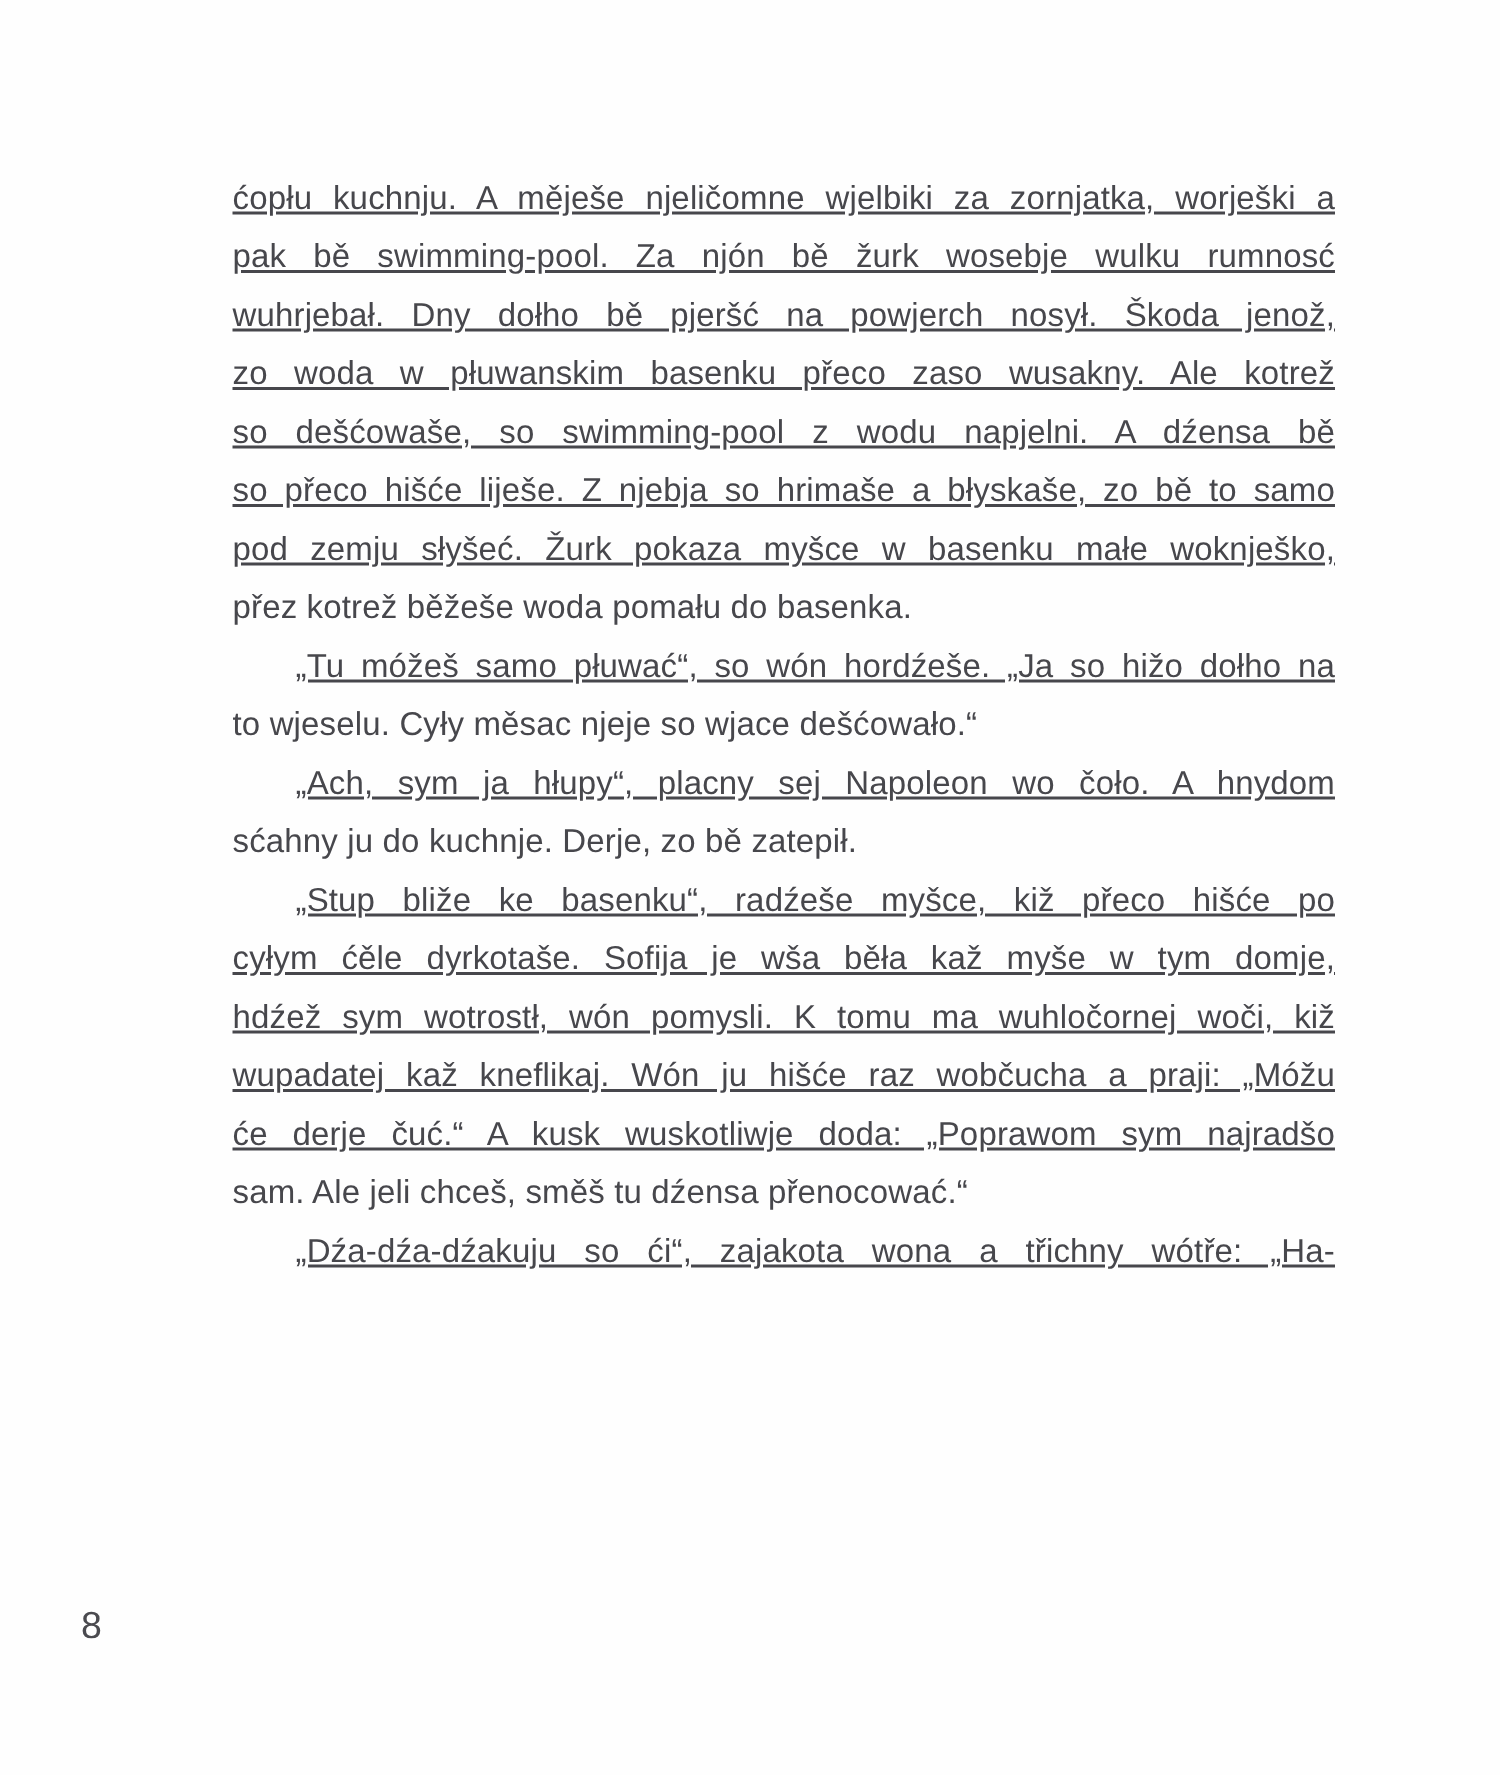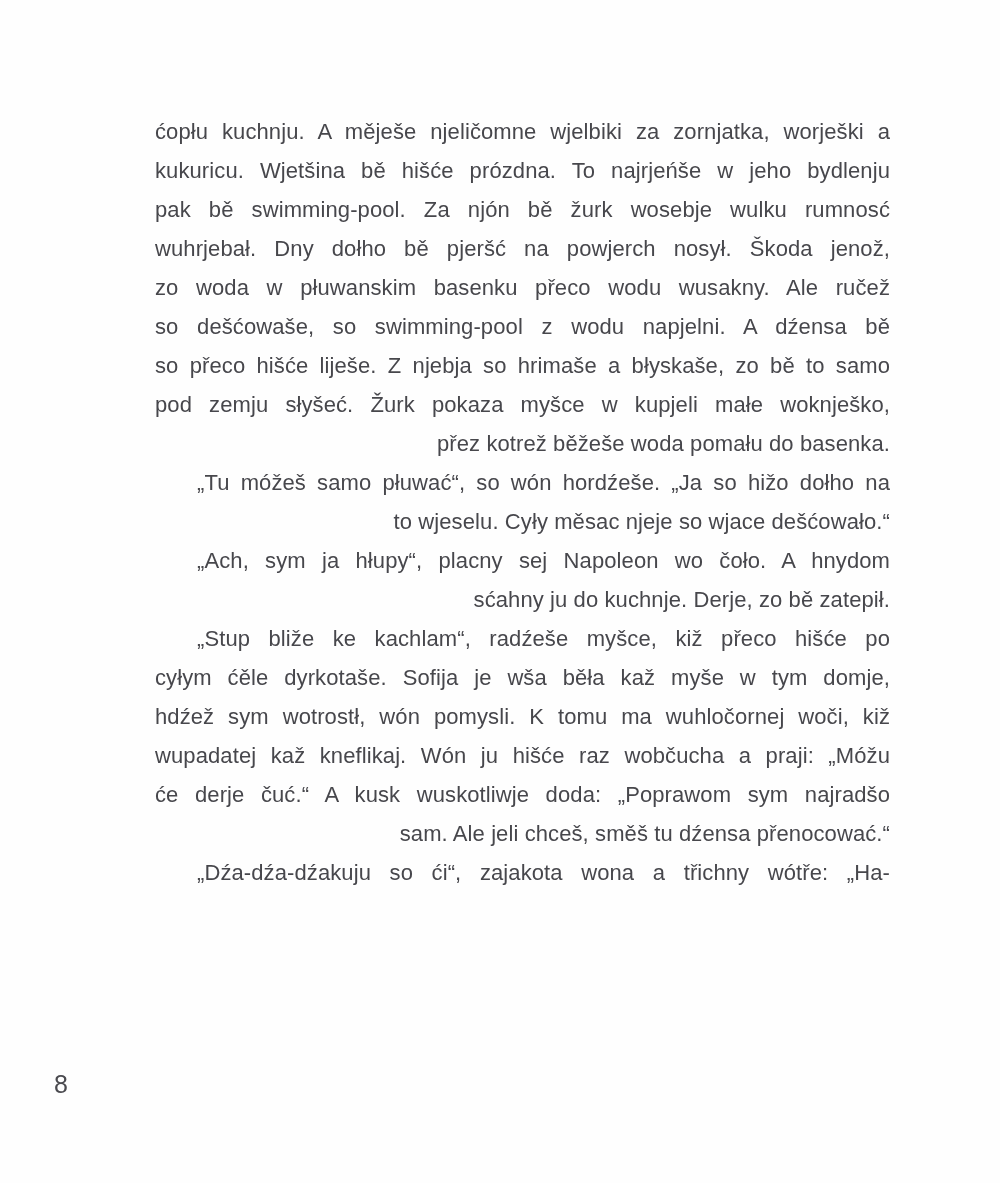--- a/index.html
+++ b/index.html
@@ -26,27 +26,28 @@
     width: 735px;
     color: #47474c;
     font-size: 22px;
     letter-spacing: 0.1px;
   }
   .line {
     height: 39px;
     line-height: 39px;
     white-space: nowrap;
     overflow: visible;
-    text-align: right;
+    text-align: left;
   }
   
   .line.j {
     white-space: normal;
     text-align: justify;
     text-align-last: justify;
+    text-decoration: underline;
   }
   
   .line.in {
     padding-left: 42px;
   }
   .line.in.j {
     padding-left: 0;
     text-indent: 42px;
   }
   .page-number {
@@ -57,33 +58,32 @@
     line-height: 32px;
     color: #4a4a4f;
   }
 </style>
 </head>
 <body>
 
 <div class="page">
   <div class="text-block">
       <div class="line j">ćopłu kuchnju. A měješe njeličomne wjelbiki za zornjatka, worješki a</div>
-      <div class="line j">kukuricu. Wjetšina bě hišće prózdna. To najrjeńše w jeho bydlenju</div>
       <div class="line j">pak bě swimming-pool. Za njón bě žurk wosebje wulku rumnosć</div>
       <div class="line j">wuhrjebał. Dny dołho bě pjeršć na powjerch nosył. Škoda jenož,</div>
-      <div class="line j">zo woda w płuwanskim basenku přeco wodu wusakny. Ale ručež</div>
+      <div class="line j">zo woda w płuwanskim basenku přeco zaso wusakny. Ale kotrež</div>
       <div class="line j">so dešćowaše, so swimming-pool z wodu napjelni. A dźensa bě</div>
       <div class="line j">so přeco hišće liješe. Z njebja so hrimaše a błyskaše, zo bě to samo</div>
-      <div class="line j">pod zemju słyšeć. Žurk pokaza myšce w kupjeli małe woknješko,</div>
+      <div class="line j">pod zemju słyšeć. Žurk pokaza myšce w basenku małe woknješko,</div>
       <div class="line">přez kotrež běžeše woda pomału do basenka.</div>
       <div class="line j in">„Tu móžeš samo płuwać“, so wón hordźeše. „Ja so hižo dołho na</div>
       <div class="line">to wjeselu. Cyły měsac njeje so wjace dešćowało.“</div>
       <div class="line j in">„Ach, sym ja hłupy“, placny sej Napoleon wo čoło. A hnydom</div>
       <div class="line">sćahny ju do kuchnje. Derje, zo bě zatepił.</div>
-      <div class="line j in">„Stup bliže ke kachlam“, radźeše myšce, kiž přeco hišće po</div>
+      <div class="line j in">„Stup bliže ke basenku“, radźeše myšce, kiž přeco hišće po</div>
       <div class="line j">cyłym ćěle dyrkotaše. Sofija je wša běła kaž myše w tym domje,</div>
       <div class="line j">hdźež sym wotrostł, wón pomysli. K tomu ma wuhločornej woči, kiž</div>
       <div class="line j">wupadatej kaž kneflikaj. Wón ju hišće raz wobčucha a praji: „Móžu</div>
       <div class="line j">će derje čuć.“ A kusk wuskotliwje doda: „Poprawom sym najradšo</div>
       <div class="line">sam. Ale jeli chceš, směš tu dźensa přenocować.“</div>
       <div class="line j in">„Dźa-dźa-dźakuju so ći“, zajakota wona a třichny wótře: „Ha-</div>
     </div>
   <div class="page-number">8</div>
 </div>
 

